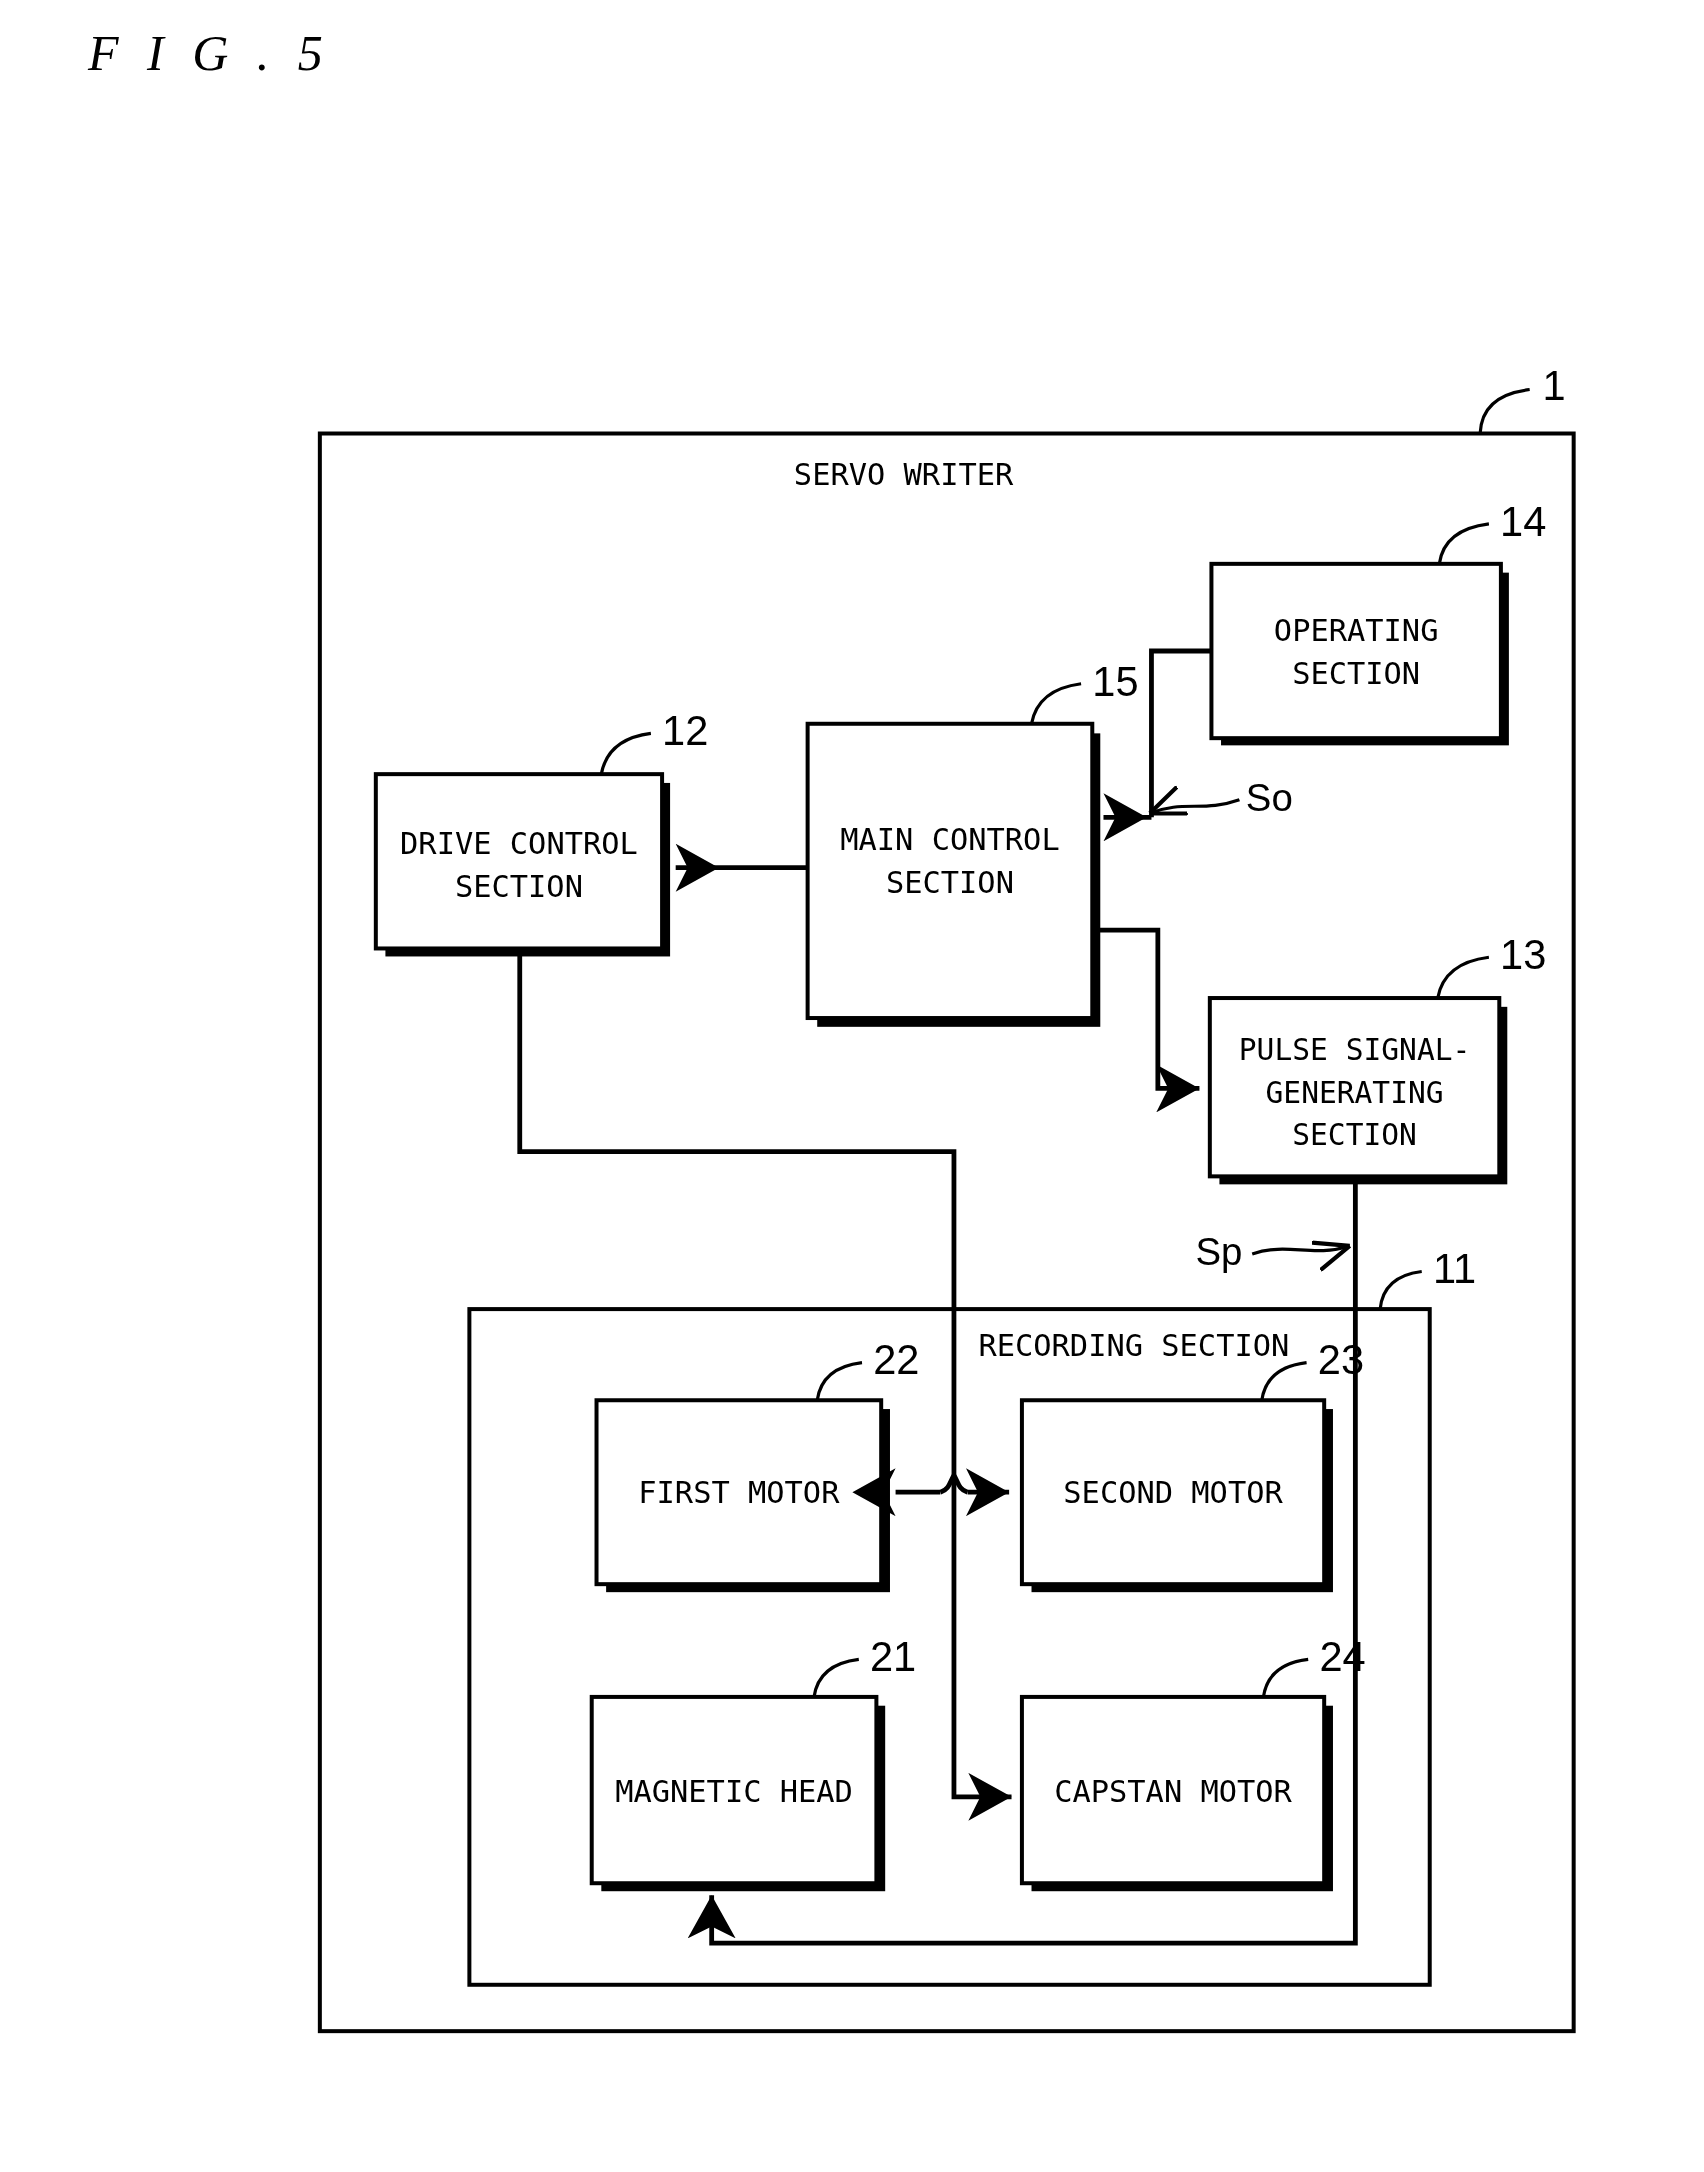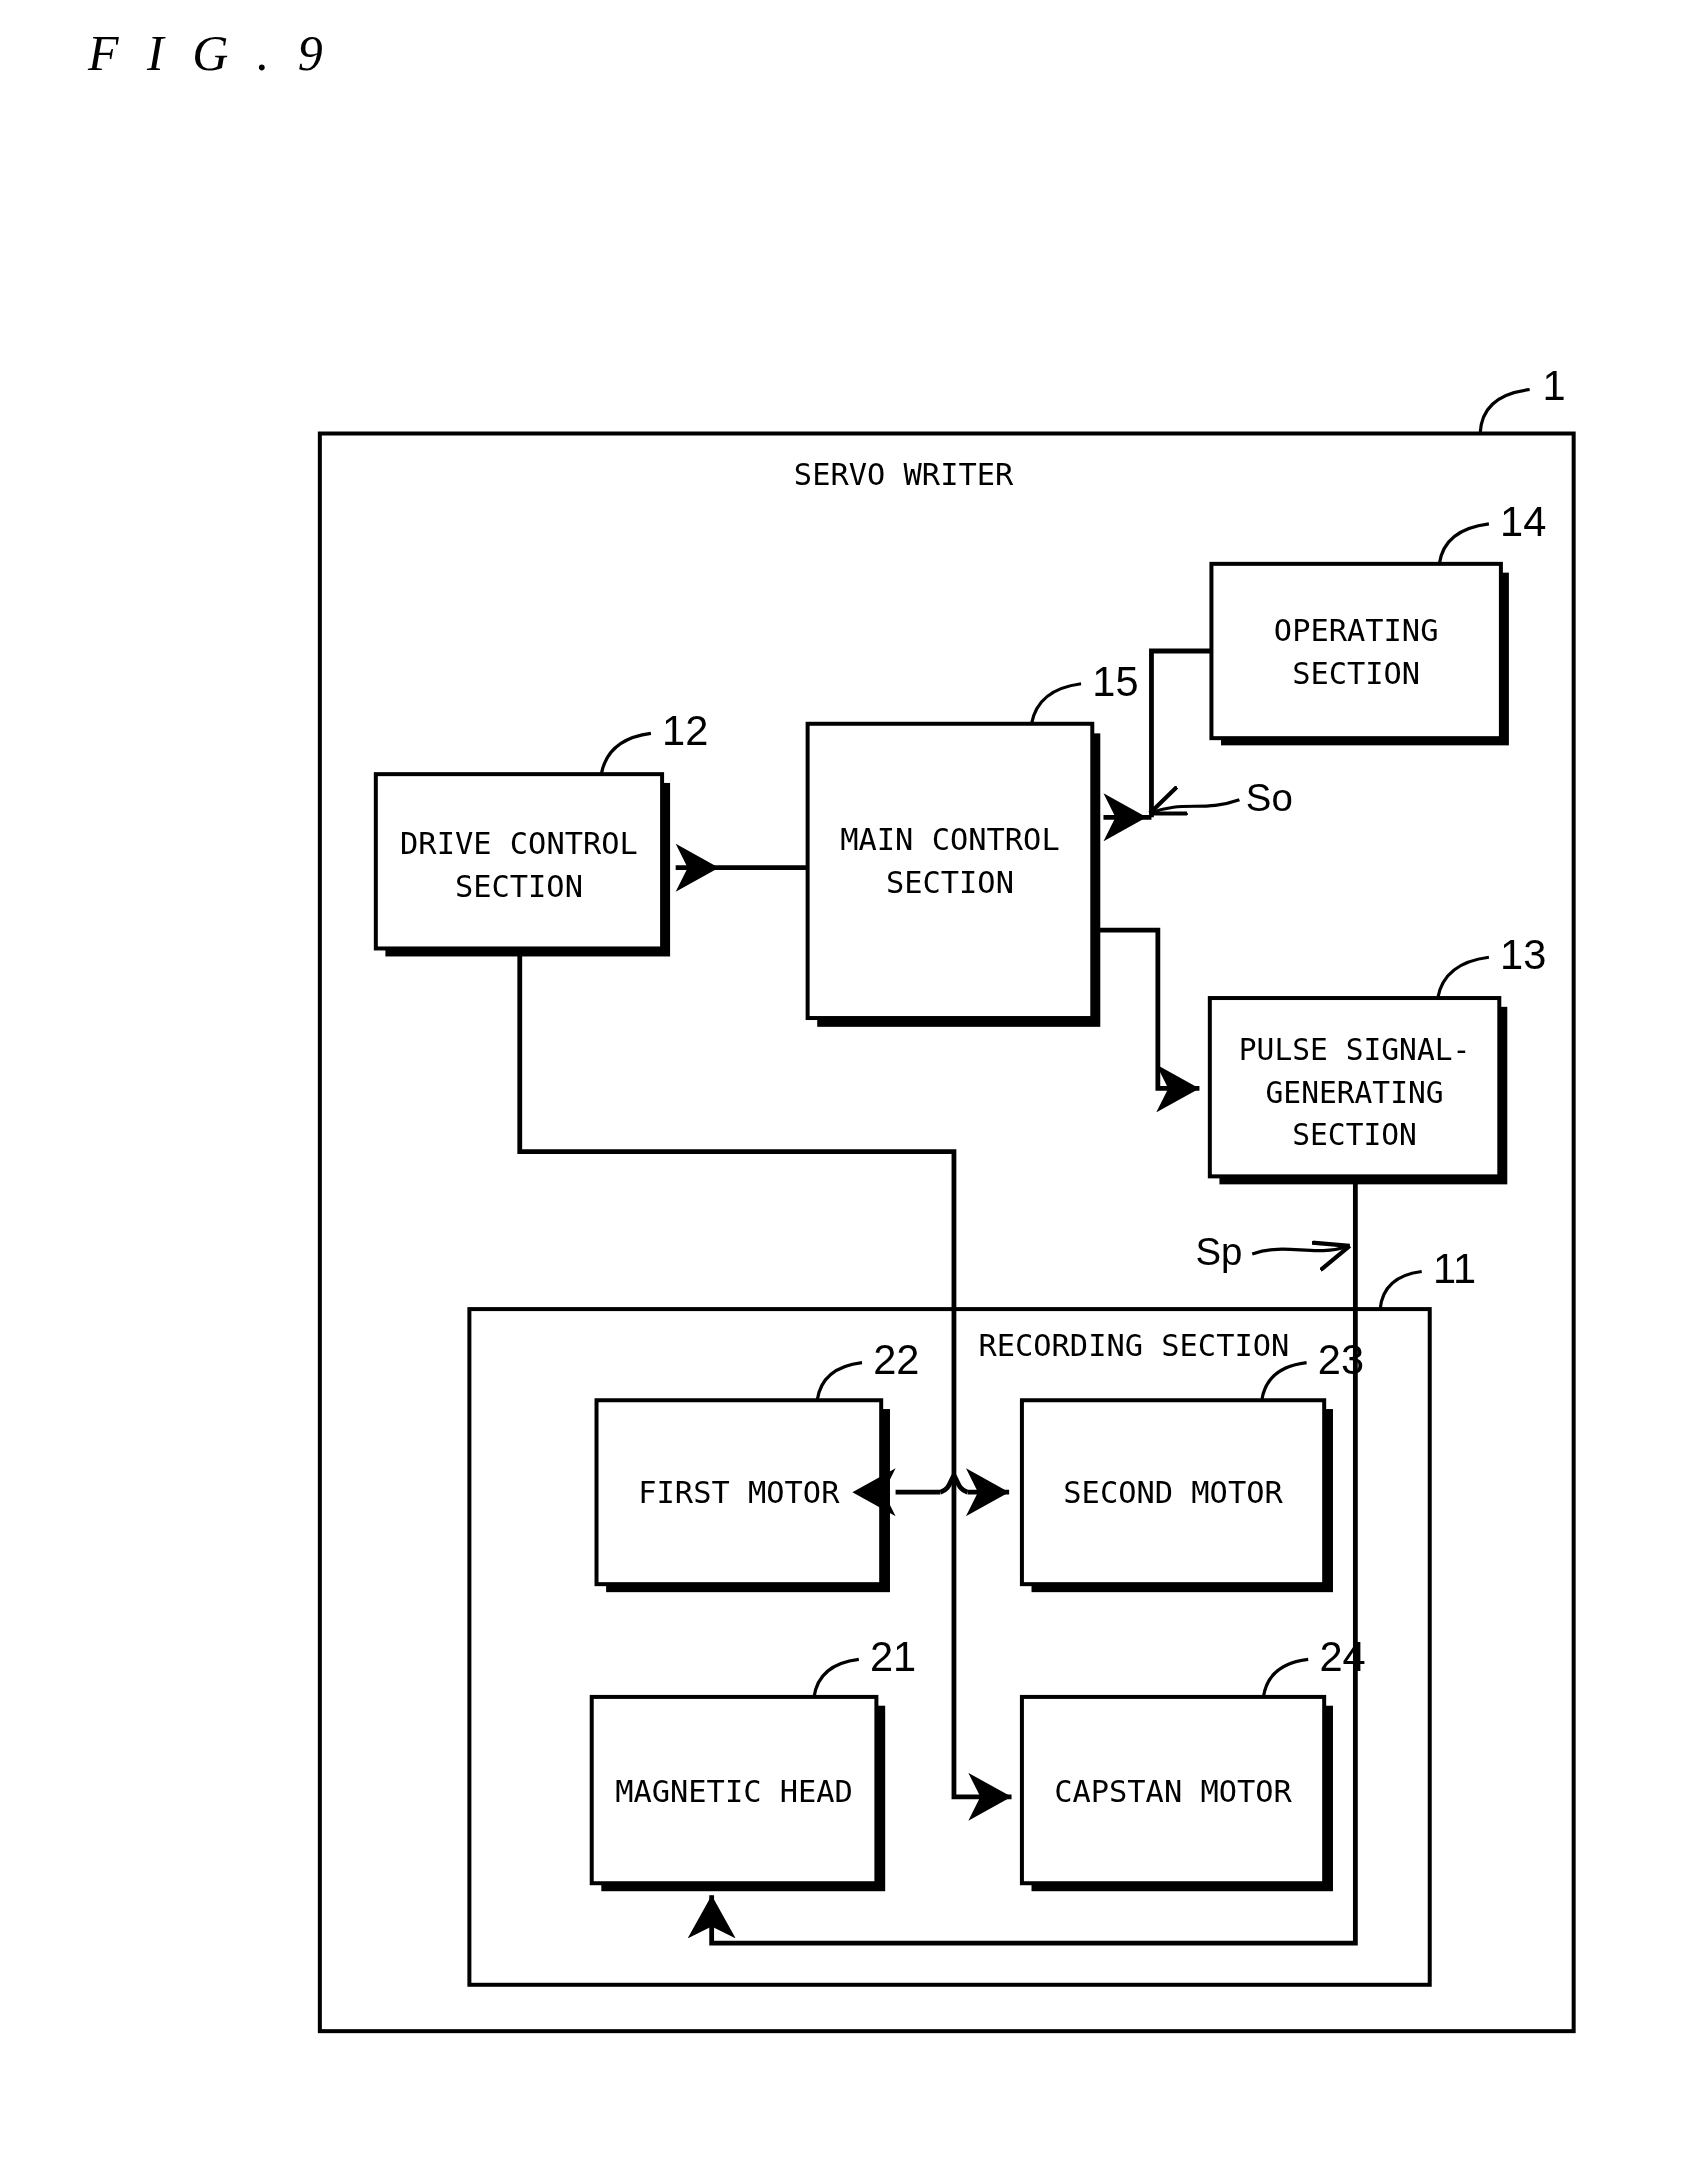--- a/index.html
+++ b/index.html
@@ -76,21 +76,21 @@
   }
   .leader {
     stroke: #000000;
     stroke-width: 4;
     fill: none;
   }
 </style>
 </head>
 <body>
 
-<div id="figure-title">F I G . 9</div>
+<div id="figure-title">F I G . 5</div>
 
 <svg id="diagram-svg" width="1704" height="2172" viewBox="0 0 2131 2716">
 
   <defs>
     <marker id="arrowL" markerWidth="10" markerHeight="10" refX="9" refY="5" orient="auto" markerUnits="strokeWidth">
       <path d="M9,0 L0,5 L9,10 L6.5,5 Z" fill="#000000"></path>
     </marker>
     <marker id="arrowR" markerWidth="10" markerHeight="10" refX="9" refY="5" orient="auto" markerUnits="strokeWidth">
       <path d="M0,0 L9,5 L0,10 L2.5,5 Z" fill="#000000"></path>
     </marker>

